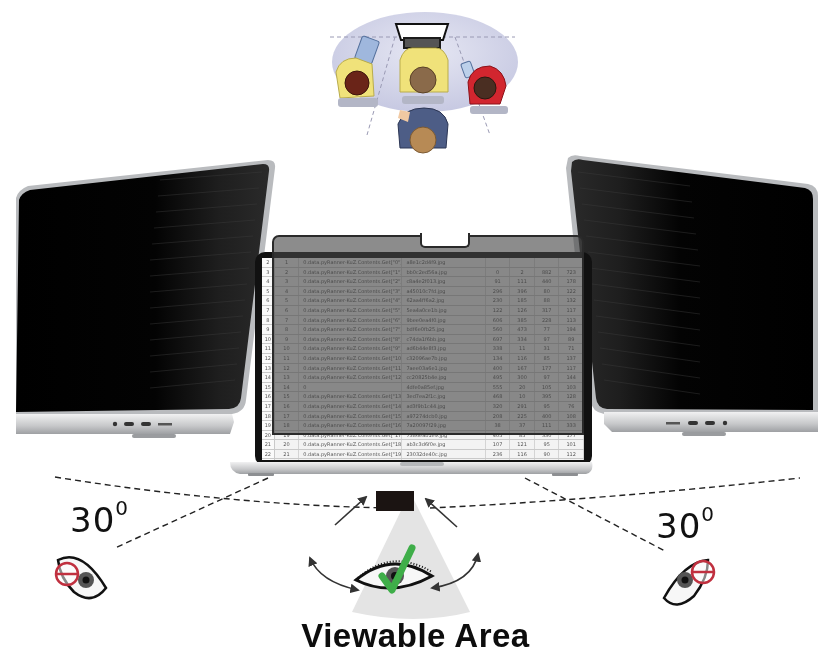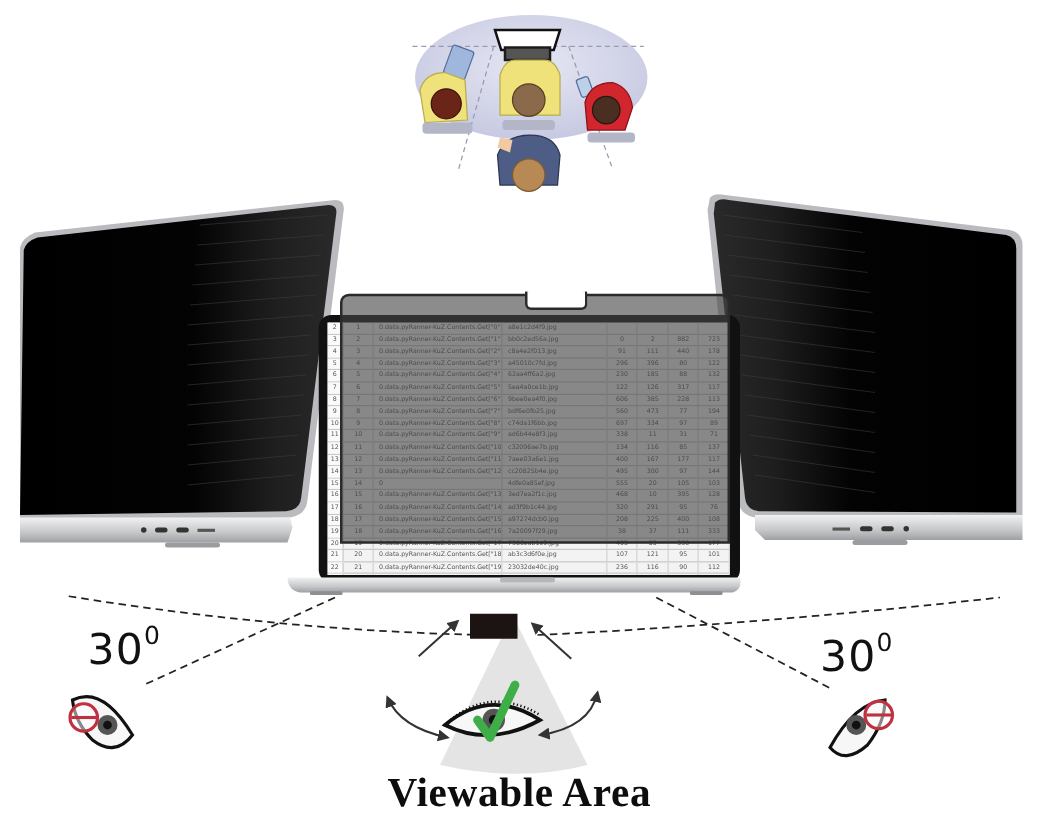--- a/index.html
+++ b/index.html
@@ -13,21 +13,21 @@
   .sheet-row .c1 { width:24px; text-align:center; border-right:1px solid #d4d4d4; }
   .sheet-row .c2 { width:100px; padding-left:4px; border-right:1px solid #d4d4d4; overflow:hidden; }
   .sheet-row .c3 { width:80px; padding-left:4px; border-right:1px solid #d4d4d4; overflow:hidden; }
   .sheet-row .cn { width:24px; text-align:center; border-right:1px solid #d4d4d4; }
 
   .filter { position:absolute; left:272px; top:235px; width:312px; height:200px; background:rgba(70,70,70,0.62); border:2px solid #2a2a2a; border-radius:7px 7px 0 0; box-sizing:border-box; }
   .filter-tab { position:absolute; left:420px; top:233px; width:46px; height:13px; background:#ffffff; border:2px solid #2a2a2a; border-top:none; border-radius:0 0 5px 5px; }
 
   .label-30 { position:absolute; font-family:"DejaVu Sans", sans-serif; font-size:34px; color:#111; letter-spacing:1px; }
   .label-30 sup { font-size:20px; vertical-align:top; position:relative; top:-4px; }
-  .caption { position:absolute; left:0; width:831px; top:617px; text-align:center; font-family:Liberation Serif, serif; font-weight:bold; font-size:33px; color:#0d0d0d; letter-spacing:0.5px; }
+  .caption { position:absolute; left:0; width:831px; top:617px; text-align:center; font-family:Liberation Sans, sans-serif; font-weight:bold; font-size:33px; color:#0d0d0d; letter-spacing:0.5px; }
 </style>
 </head>
 <body>
 
 <svg class="layer" width="831" height="663" viewBox="0 0 831 663">
   <defs>
     <linearGradient id="leftScreen" x1="0" y1="0" x2="1" y2="0">
       <stop offset="0" stop-color="#000"></stop>
       <stop offset="0.55" stop-color="#030303"></stop>
       <stop offset="0.8" stop-color="#1e1e1e"></stop>

